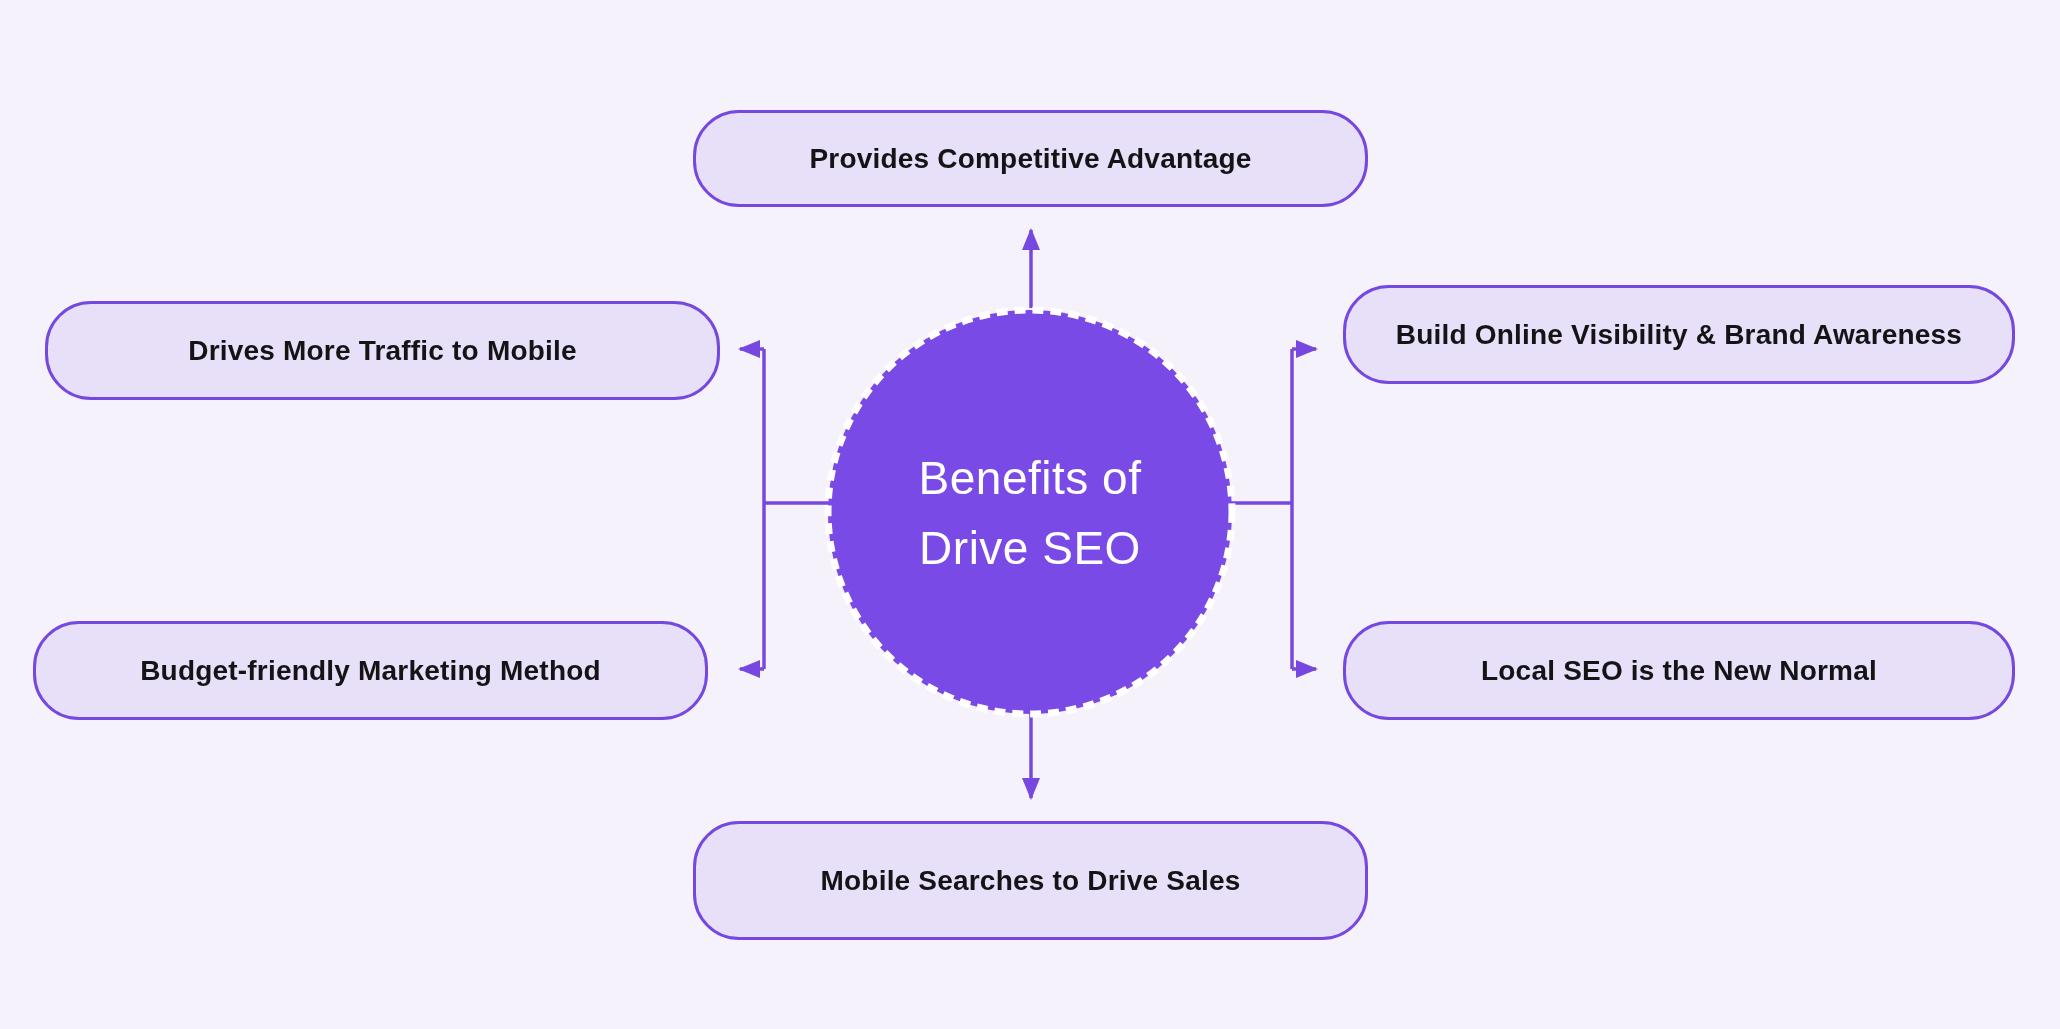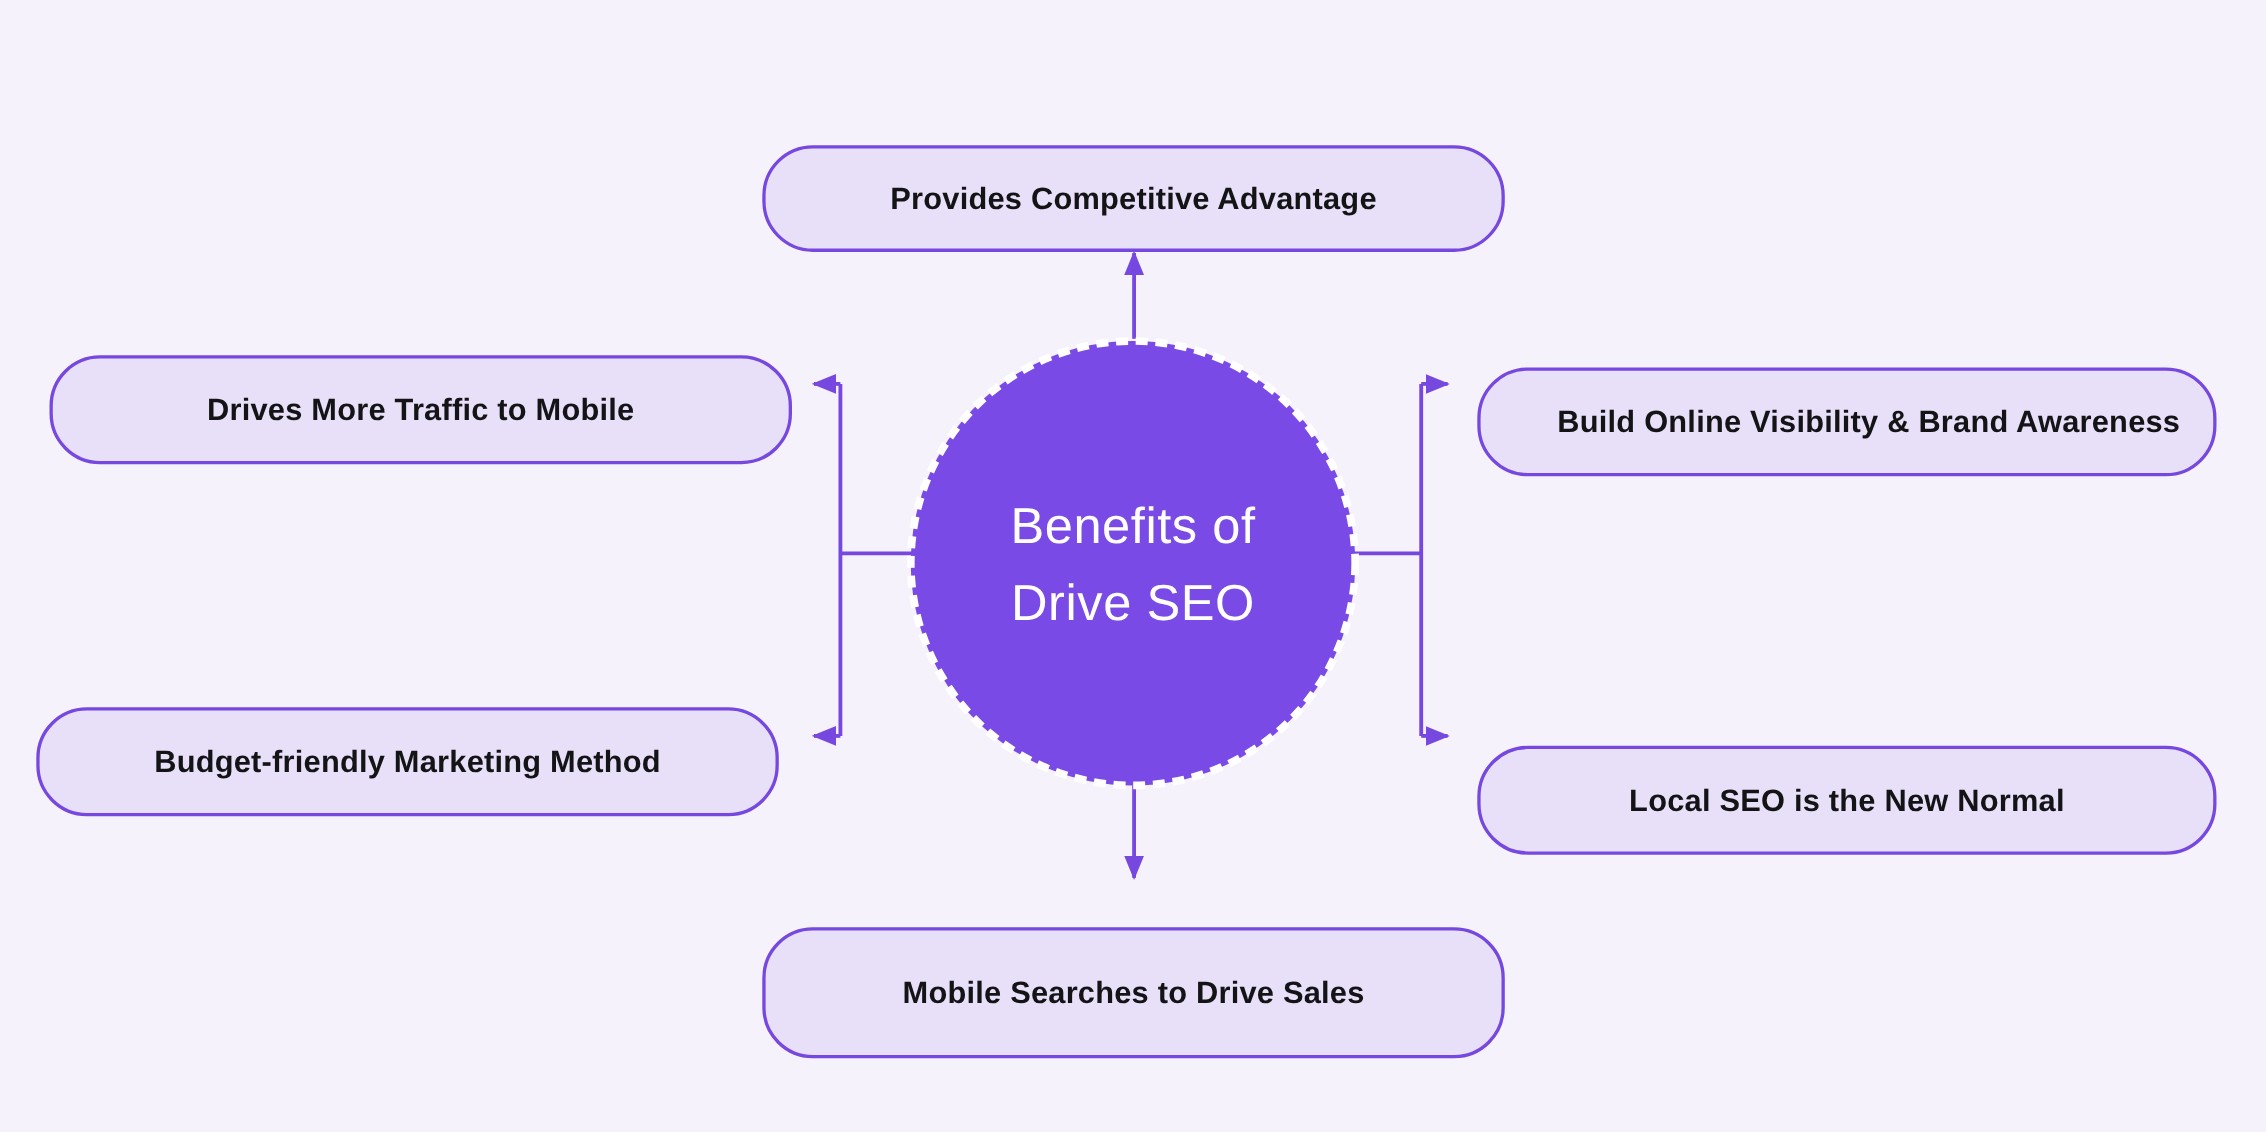--- a/index.html
+++ b/index.html
@@ -29,27 +29,26 @@
     position:absolute;
     background:var(--box_fill);
     border:3px solid var(--line);
     border-radius:46px;
     display:flex;align-items:center;justify-content:center;
     text-align:center;
     color:var(--box_text);
     font-size:28px;font-weight:700;
     letter-spacing:0.2px;
     padding:16px 30px;
-    margin-top:22px;
   }
   .node-top        {left:693px;  top:110px; width:675px; height:97px;}
   .node-left-top   {left:45px;   top:301px; width:675px; height:99px;}
   .node-left-bottom{left:33px;   top:621px; width:675px; height:99px;}
-  .node-right-top  {left:1343px; top:312px; width:672px; height:99px;justify-content:flex-end;}
-  .node-right-bottom{left:1343px;top:656px; width:672px; height:99px;}
+  .node-right-top  {left:1343px; top:285px; width:672px; height:99px;}
+  .node-right-bottom{left:1343px;top:621px; width:672px; height:99px;}
   .node-bottom     {left:693px;  top:821px; width:675px; height:119px;}
   .center-label{
     position:absolute;
     left:830px;top:438px;width:400px;height:150px;
     display:flex;flex-direction:column;align-items:center;justify-content:center;
     color:var(--circle_text);
     font-size:46px;font-weight:400;
     line-height:70px;
     text-align:center;
     letter-spacing:0.5px;

